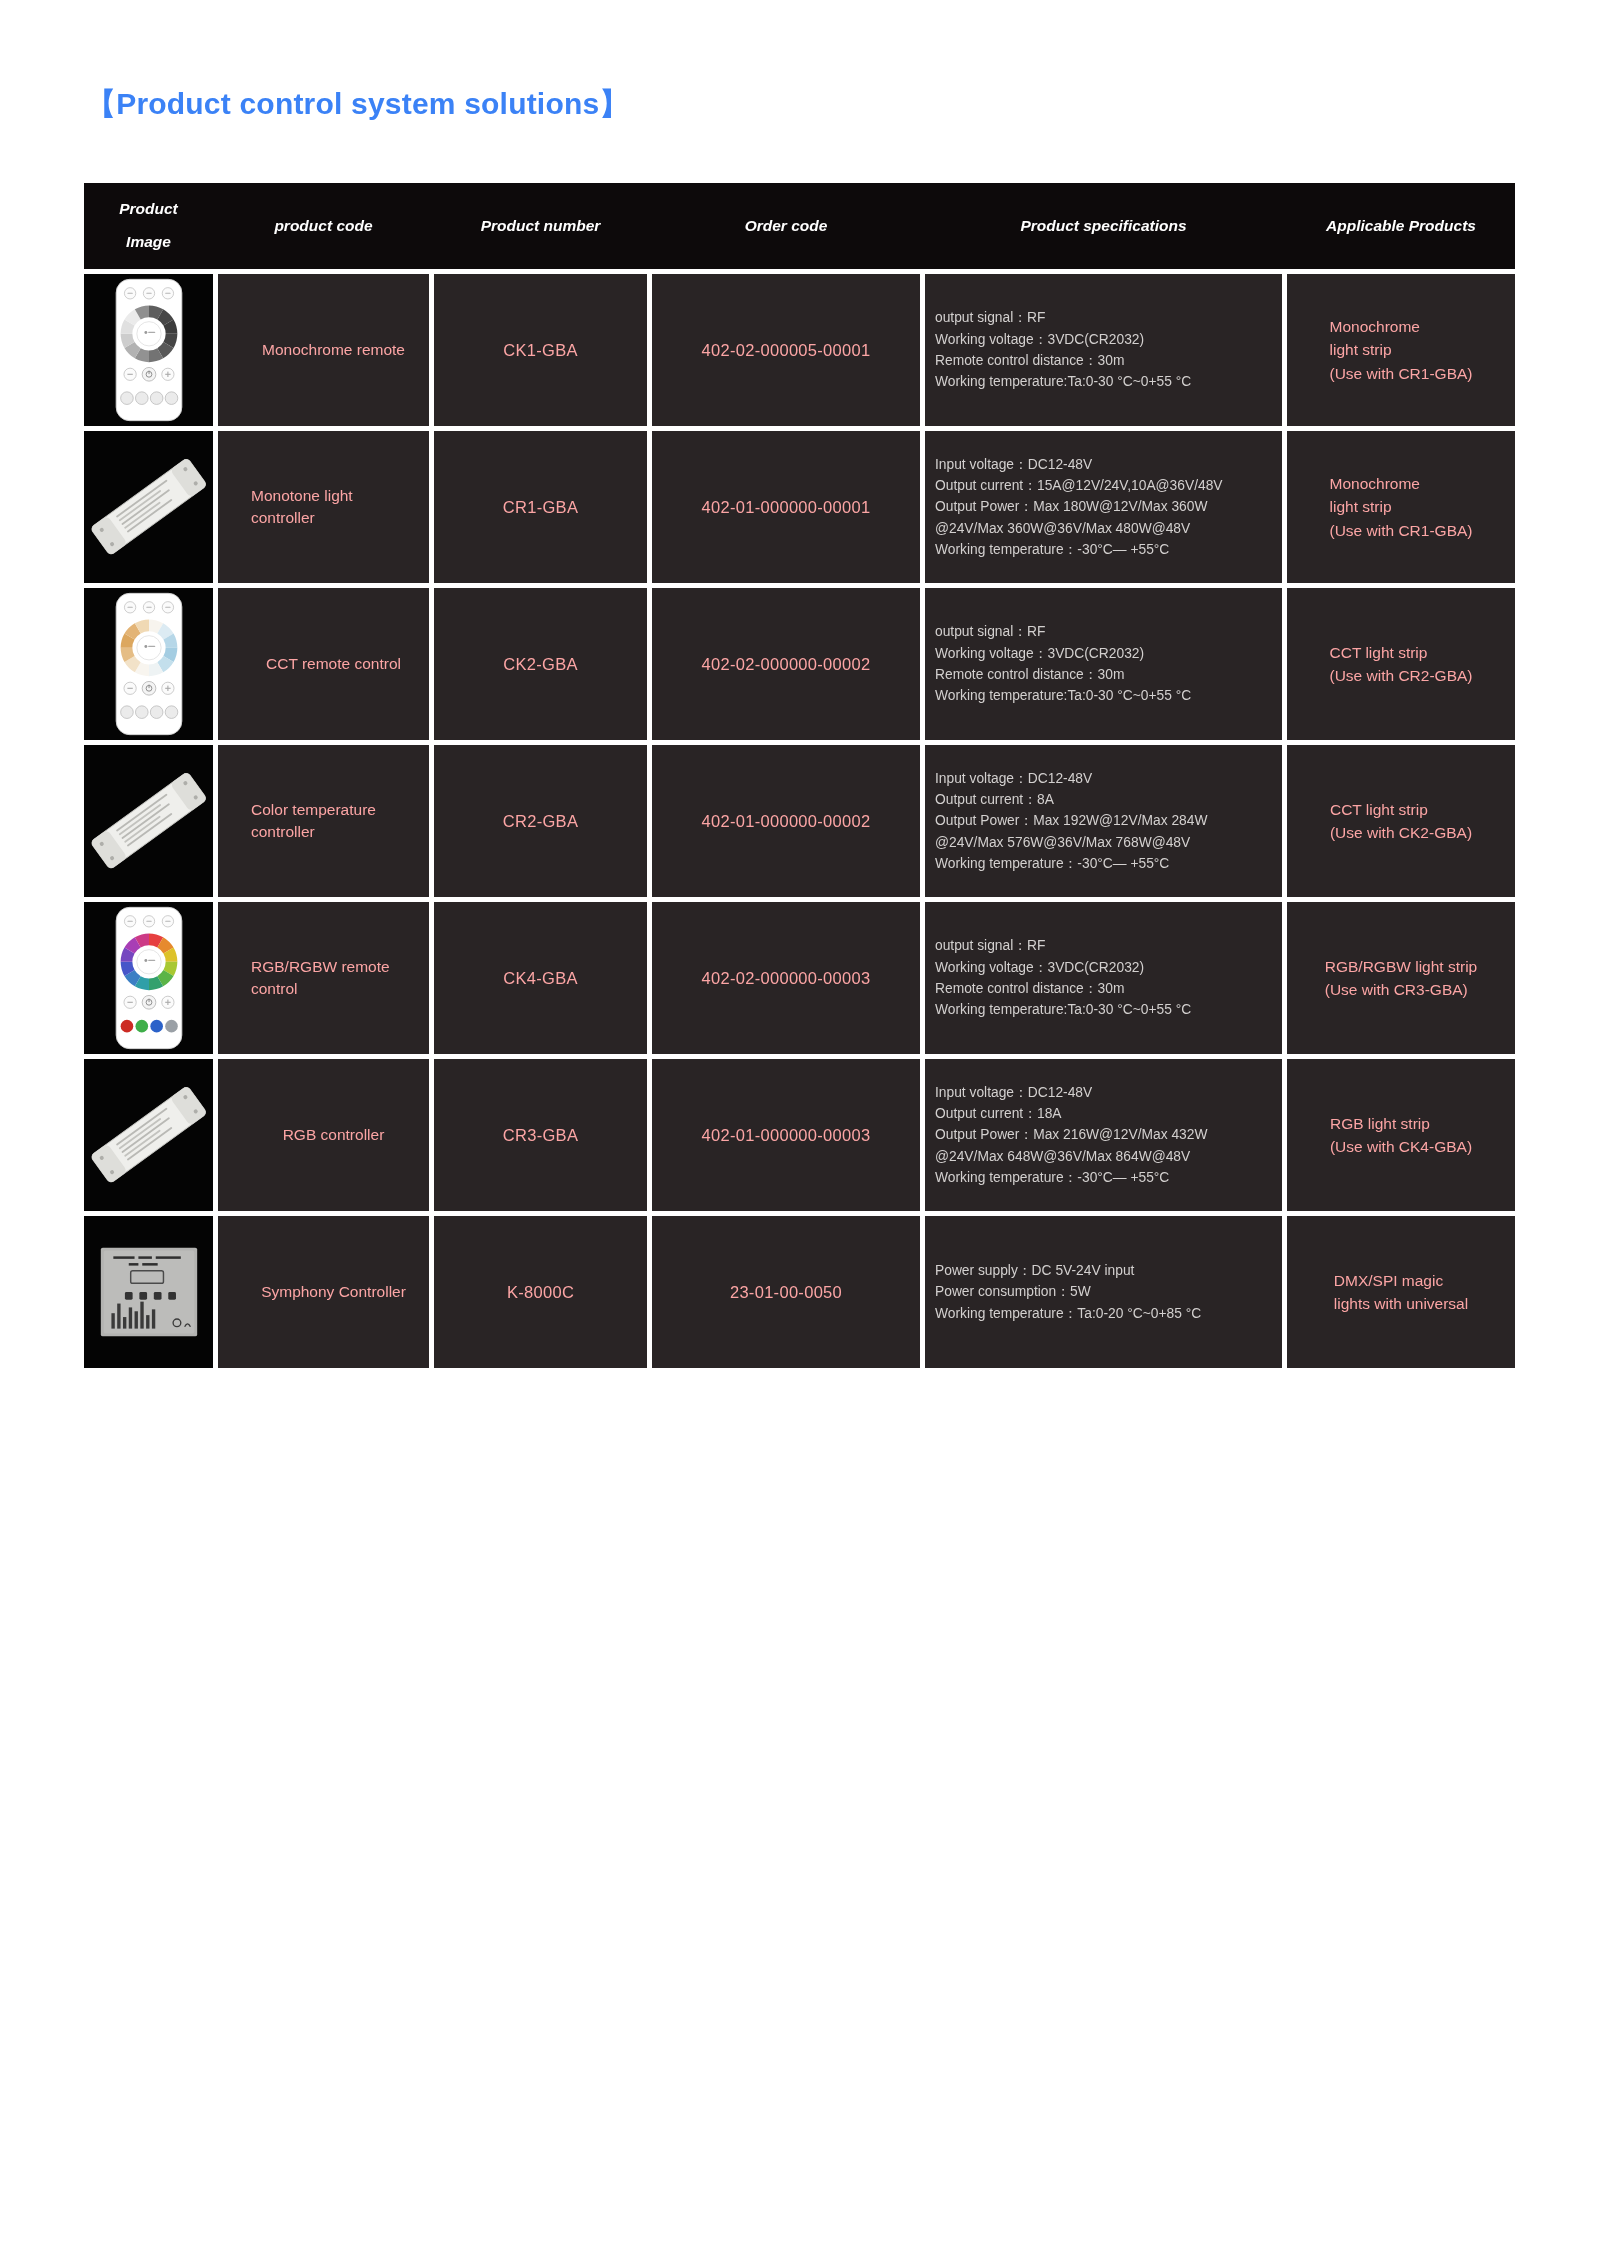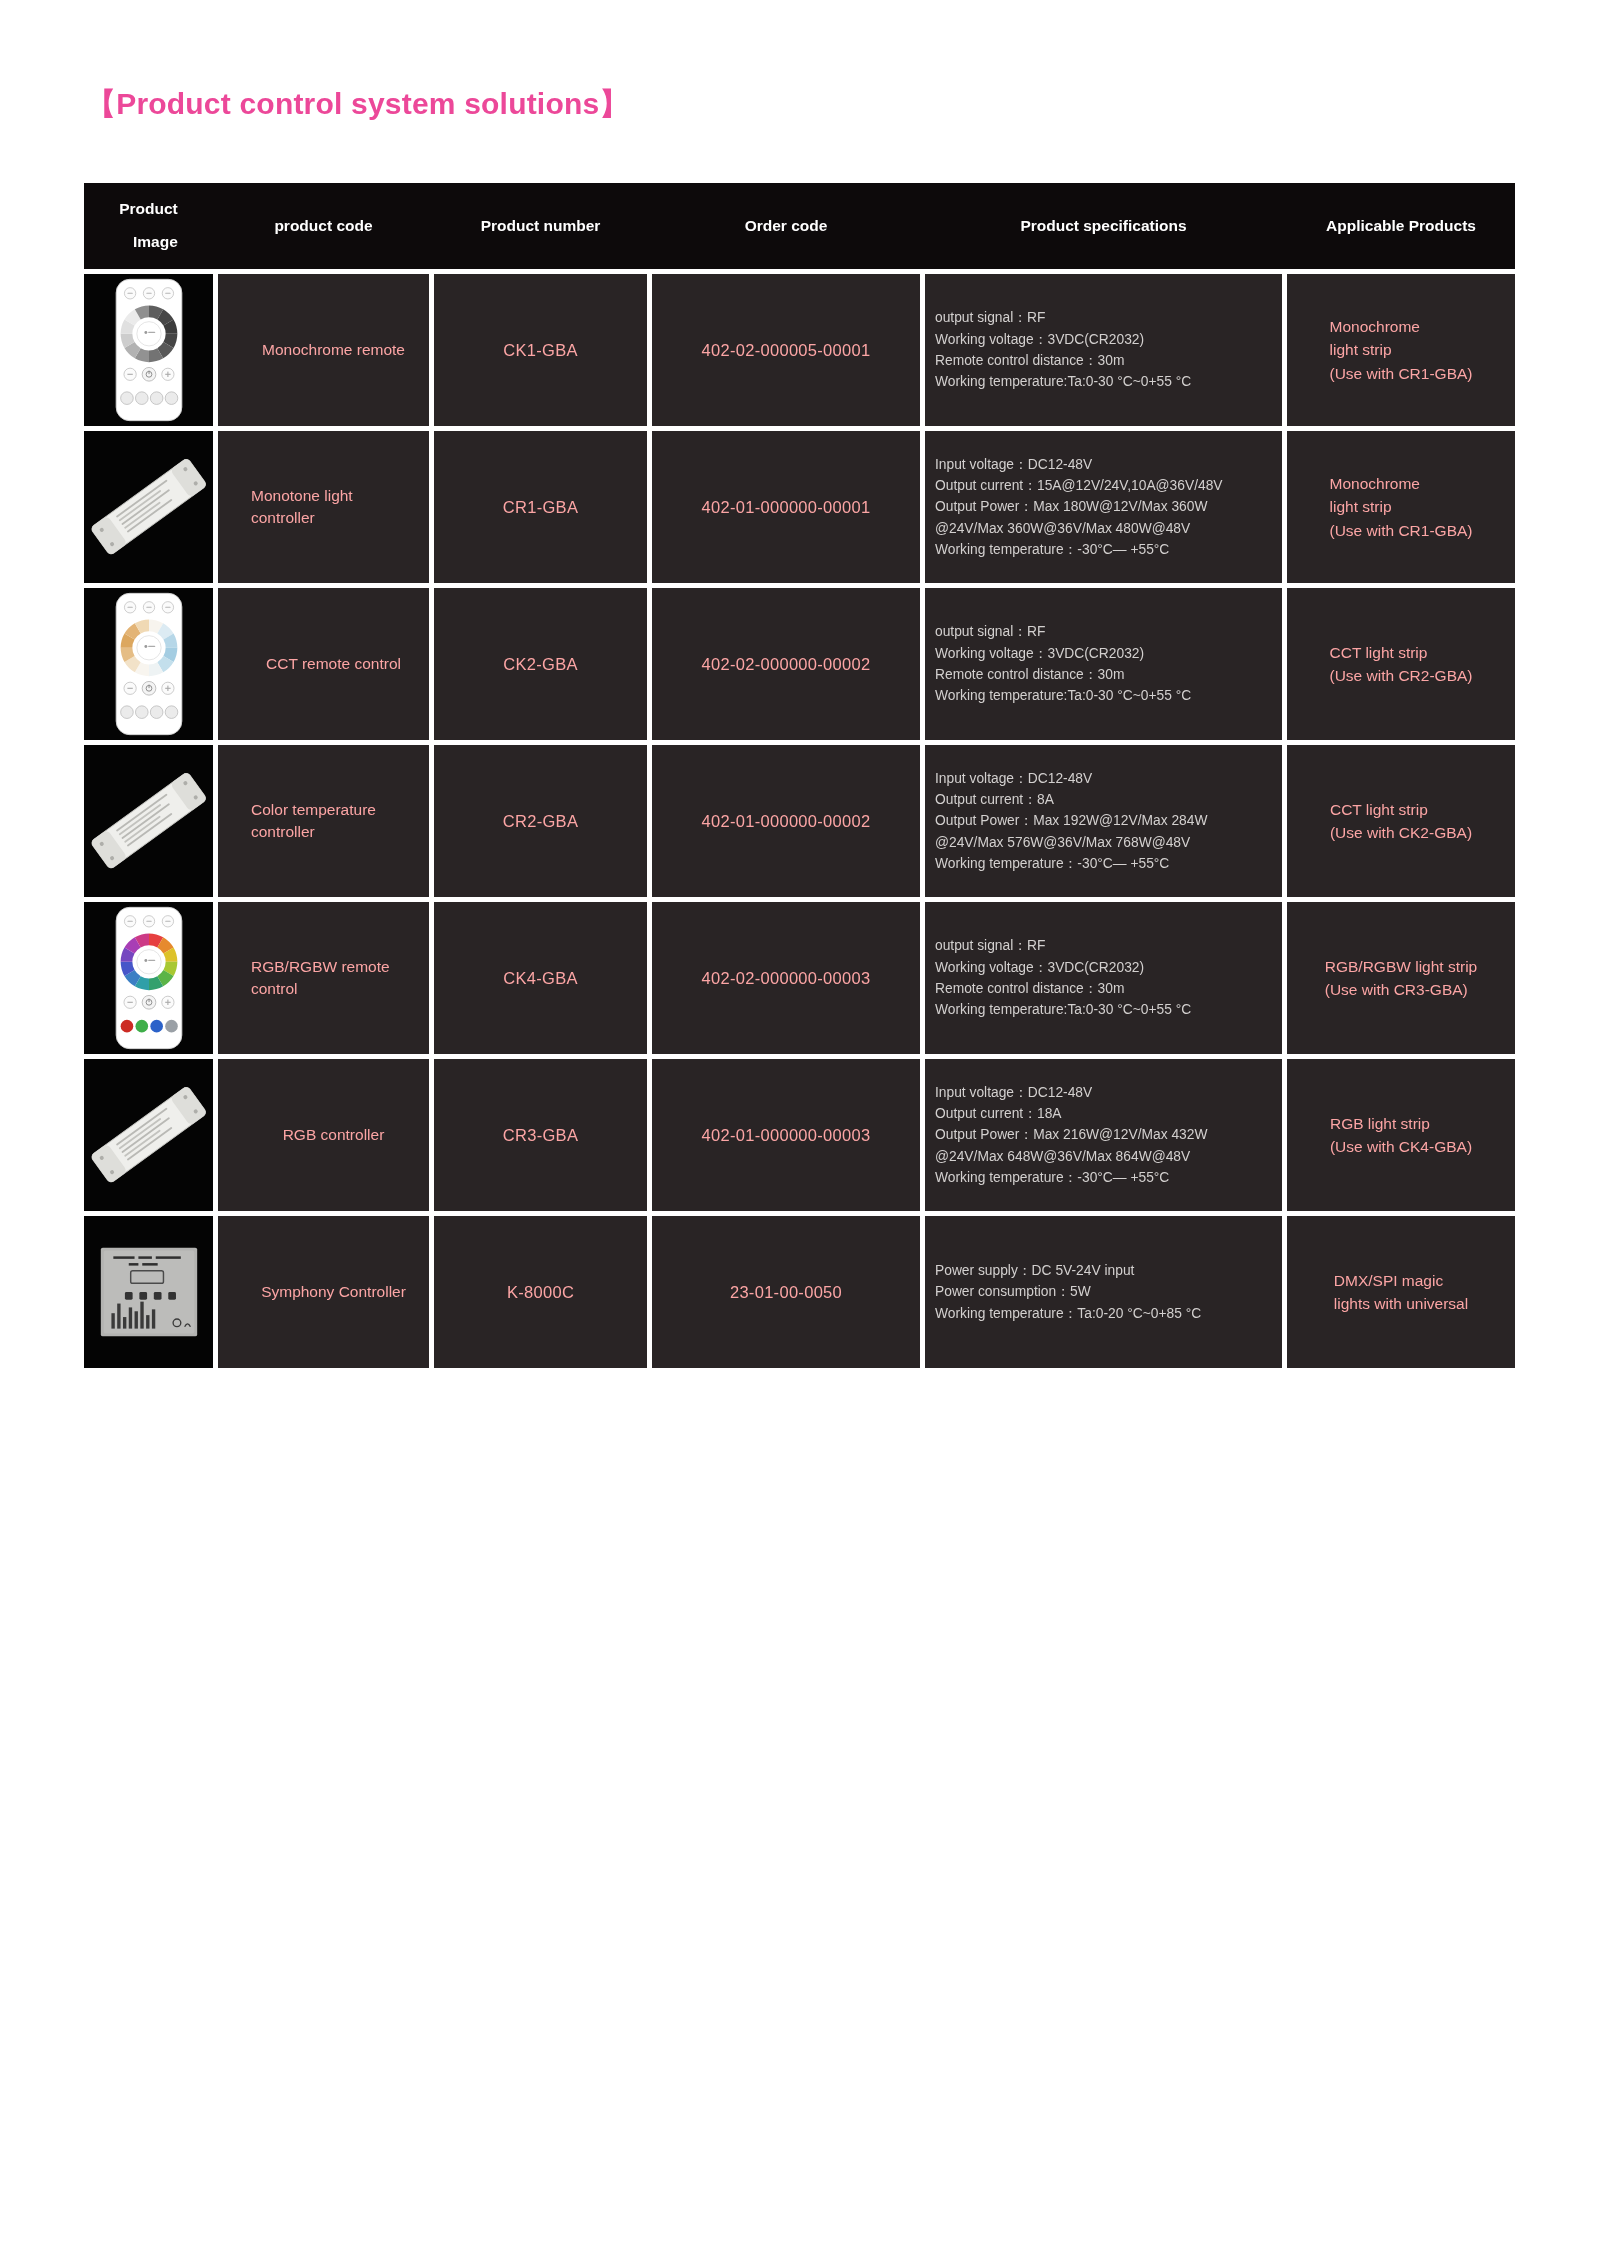--- a/index.html
+++ b/index.html
@@ -5,41 +5,41 @@
   html,body{margin:0;padding:0;}
   body{
     width:1600px;height:2263px;
     background:#ffffff;
     font-family:"Liberation Sans", sans-serif;
     position:relative;
     overflow:hidden;
   }
   .page-title{
     position:absolute;left:86px;top:84px;
-    font-size:30px;font-weight:700;color:#ec4899;
+    font-size:30px;font-weight:700;color:#3b82f6;
     letter-spacing:.2px;
   }
   .ptable{
     position:absolute;left:84px;top:183px;
     width:1431px;
     display:flex;flex-direction:column;gap:5px;
   }
   .grid6{
     display:grid;
     grid-template-columns:129px 211px 213px 268px 357px 228px;
     column-gap:5px;
   }
   .thead{
     background:#0d0a0b;
     height:86px;
     color:#ffffff;font-weight:700;font-size:15.5px;
   }
   .thead .hcell{
     display:flex;align-items:center;justify-content:center;
-    text-align:right;white-space:pre-line;line-height:2.1;
+    text-align:center;white-space:pre-line;line-height:2.1;font-style:italic;
   }
   .trow{height:152px;}
   .cell{
     background:#292425;
     display:flex;align-items:center;justify-content:center;
     text-align:left;color:#fca5a5;
   }
   .img-cell{background:#040404;overflow:hidden;}
   .name-cell{font-size:15.5px;line-height:1.45;}
   .name-cell .inner{max-width:165px;margin-left:20px;}

